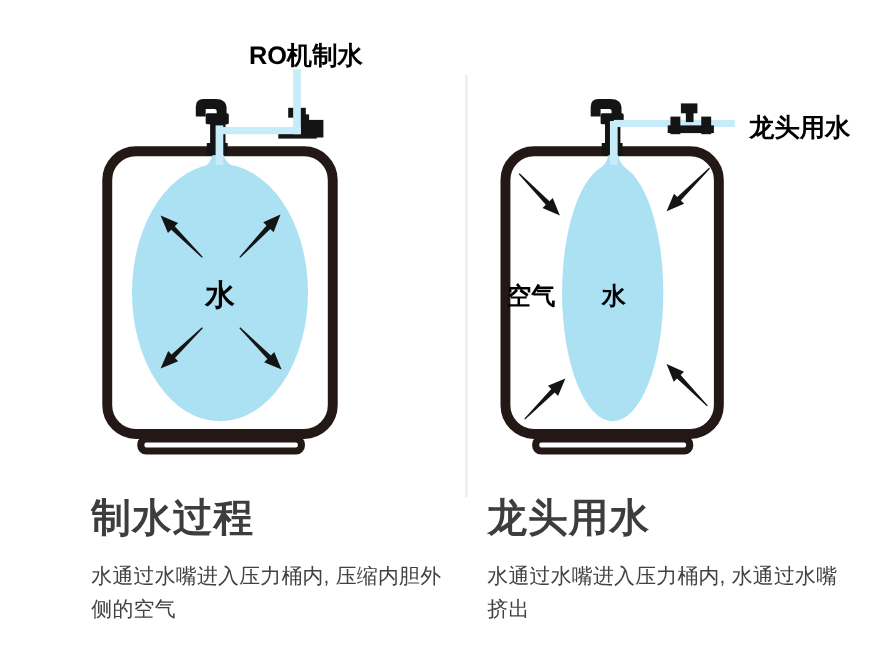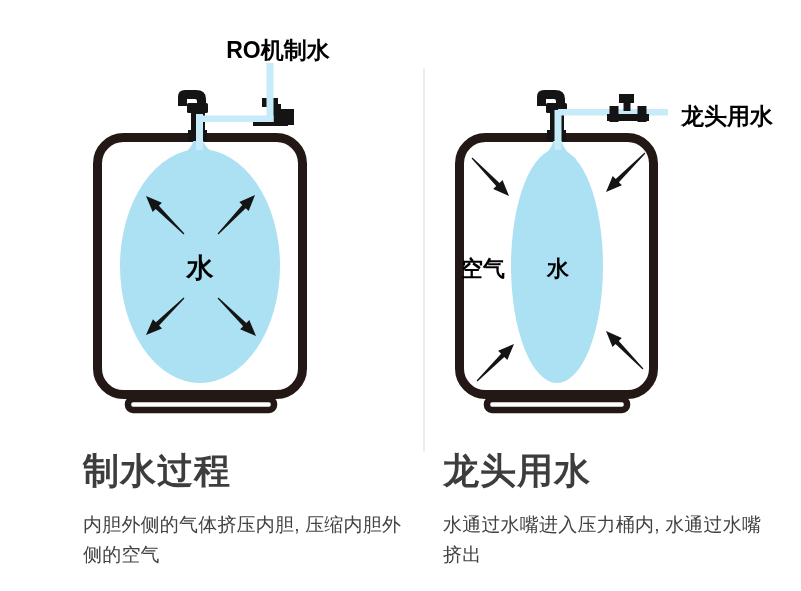--- a/index.html
+++ b/index.html
@@ -107,20 +107,20 @@
       </g>
 
       <text x="727" y="124" font-size="23" text-anchor="middle">龙头用水</text>
     </g>
   </svg>
 
   <div class="divider"></div>
 
   <div class="section left">
     <h2>制水过程</h2>
-    <p>内胆外侧的气体挤压内胆, 压缩内胆外侧的空气</p>
+    <p>水通过水嘴进入压力桶内, 压缩内胆外侧的空气</p>
   </div>
   <div class="section right">
     <h2>龙头用水</h2>
     <p>水通过水嘴进入压力桶内, 水通过水嘴挤出</p>
   </div>
 
 </div>
 
 </body></html>

